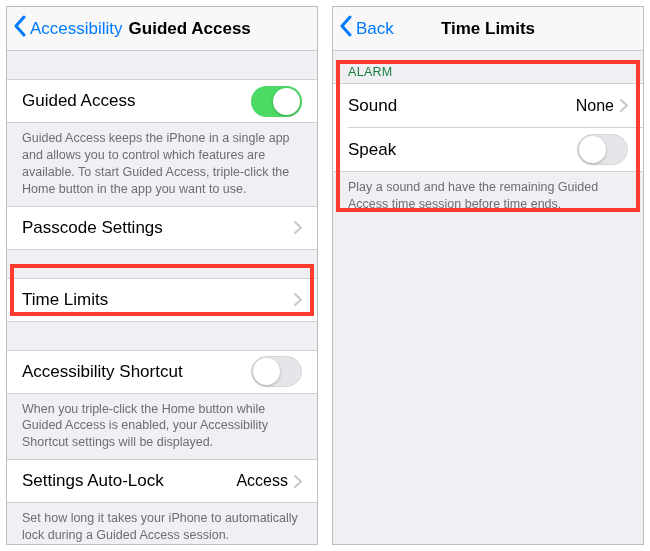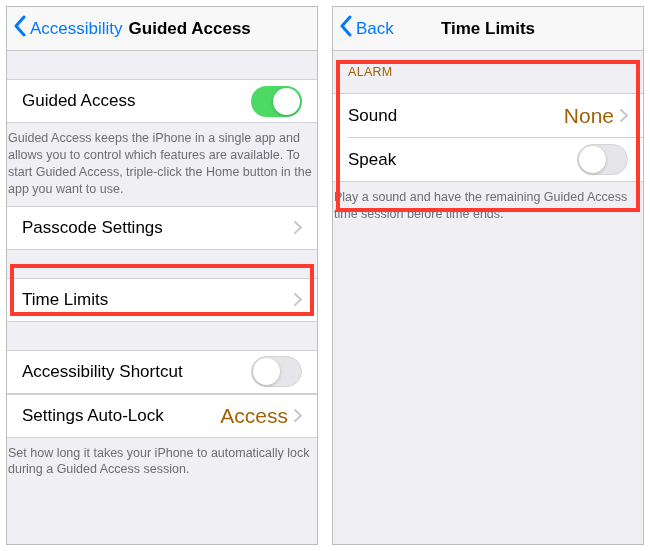--- a/index.html
+++ b/index.html
@@ -7,24 +7,24 @@
   .stage { display: flex; gap: 14px; padding: 6px; width: 650px; height: 551px; }
   .phone { flex: 1; border: 1px solid #bdbdbd; background: #efeff4; display: flex; flex-direction: column; overflow: hidden; position: relative; }
   .navbar { height: 44px; background: #f8f8f8; border-bottom: 1px solid #c8c8c8; display: flex; align-items: center; position: relative; }
   .navbar .back { display: flex; align-items: center; color: #007aff; font-size: 17px; padding-left: 6px; cursor: pointer; }
   .navbar .back svg { width: 13px; height: 22px; margin-right: 4px; }
   .navbar .title { position: absolute; left: 0; right: 0; text-align: center; font-size: 17px; font-weight: 600; color: #000; pointer-events: none; }
   .content { flex: 1; overflow: hidden; }
   .group-spacer { height: 28px; }
   .cell { background: #fff; border-top: 1px solid #d1d1d4; border-bottom: 1px solid #d1d1d4; min-height: 44px; display: flex; align-items: center; padding: 0 15px; font-size: 17px; color: #000; position: relative; }
   .cell .label { flex: 1; }
-  .cell .value { color: #a16207; font-size: 21px; margin-right: 6px; }
+  .cell .value { color: #000000; font-size: 16px; margin-right: 6px; }
   .cell .chevron svg { width: 8px; height: 13px; display: block; }
-  .footer { color: #6d6d72; font-size: 12.5px; line-height: 1.35; padding: 7px 1px 8px; }
-  .header-label { color: #a16207; font-size: 12.5px; padding: 14px 15px 14px; letter-spacing: 0.3px; }
+  .footer { color: #6d6d72; font-size: 12.5px; line-height: 1.35; padding: 7px 15px 8px; }
+  .header-label { color: #15803d; font-size: 12.5px; padding: 14px 15px 4px; letter-spacing: 0.3px; }
   .toggle { width: 51px; height: 31px; border-radius: 31px; position: relative; }
   .toggle.on { background: #4cd964; }
   .toggle.off { background: #e5e5ea; border: 1px solid #d5d5d8; }
   .toggle .knob { width: 27px; height: 27px; background: #fff; border-radius: 50%; position: absolute; top: 2px; box-shadow: 0 1px 3px rgba(0,0,0,0.25); }
   .toggle.on .knob { right: 2px; }
   .toggle.off .knob { left: 1px; top: 1px; }
   .highlight { position: absolute; border: 4px solid #ff3b2f; pointer-events: none; z-index: 5; }
   .phone.left .highlight { left: 3px; right: 3px; top: 257px; height: 52px; }
   .phone.right .highlight { left: 3px; right: 3px; top: 53px; height: 152px; }
   .phone.left .navbar { justify-content: flex-start; }
@@ -79,20 +79,21 @@
       </div>
 
       <div class="group-spacer"></div>
 
       <div class="cell">
         <span class="label">Accessibility Shortcut</span>
         <div class="toggle off">
             <div class="knob"></div>
           </div>
       </div>
+      <div class="footer">When you triple-click the Home button while Guided Access is enabled, your Accessibility Shortcut settings will be displayed.</div>
 
       <div class="cell">
         <span class="label">Settings Auto-Lock</span>
         <span class="value">Access</span>
         <span class="chevron">
             <svg viewBox="0 0 8 13" fill="none" stroke="#c7c7cc" stroke-width="2" stroke-linecap="round" stroke-linejoin="round">
               <polyline points="1,1 7,6.5 1,12"></polyline>
             </svg>
           </span>
       </div>

